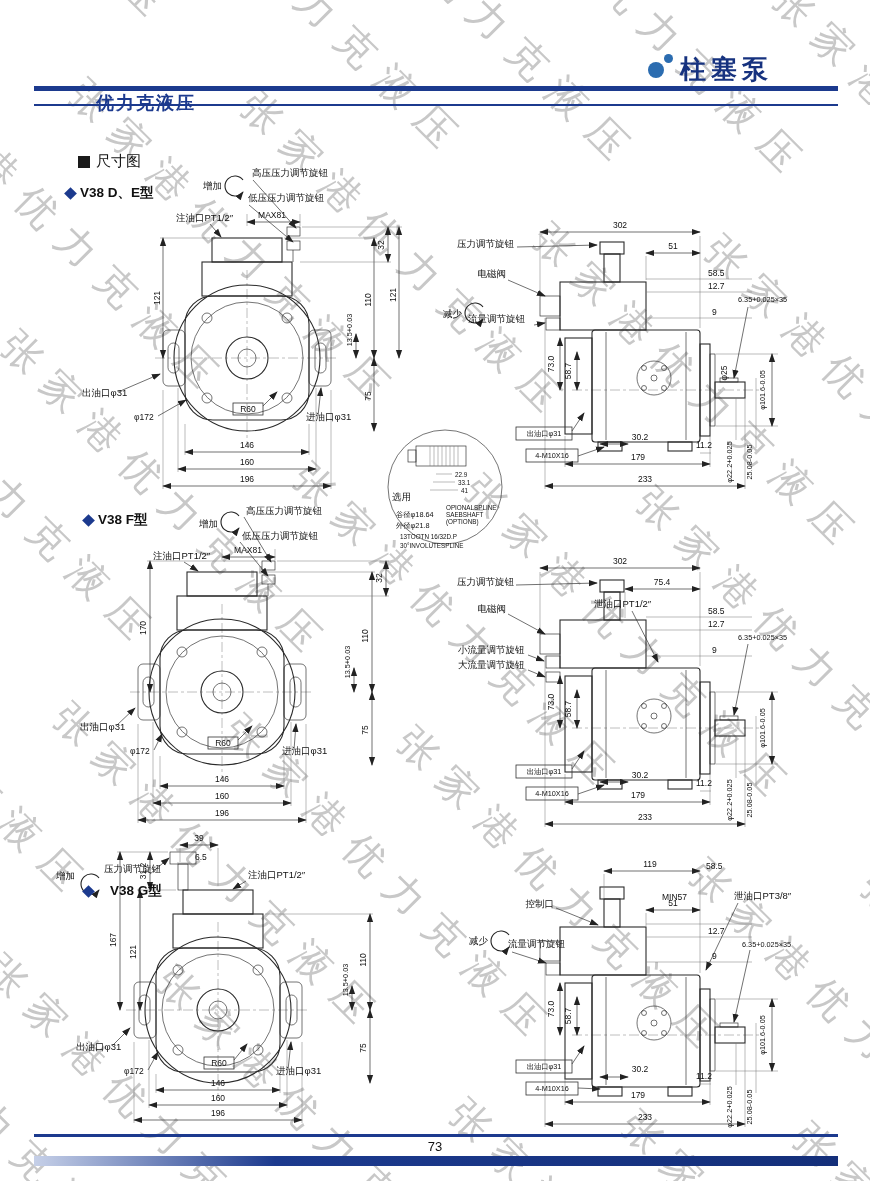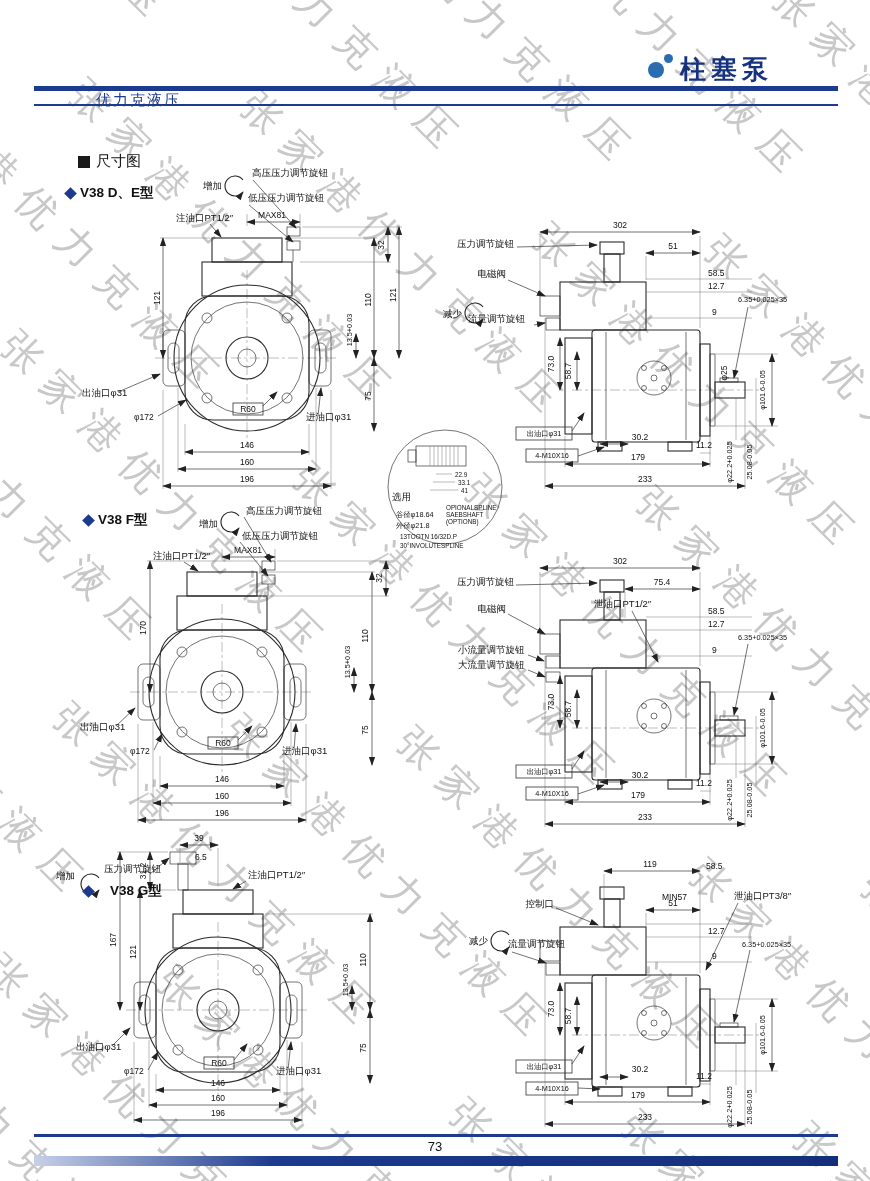--- a/index.html
+++ b/index.html
@@ -10,21 +10,21 @@
   .wm-rot{position:absolute;left:-560px;top:-560px;width:2300px;height:2300px;
           transform:rotate(45deg);transform-origin:center;display:flex;flex-direction:column;gap:58px;}
   .wm-line{white-space:nowrap;font-size:40px;letter-spacing:16px;color:#c8c8c8;font-family:"Liberation Sans",sans-serif;}
   
   .logo{position:absolute;left:92px;top:4px;z-index:2;}
   .logo-pent{fill:#ffffff;stroke:#1c3a8e;stroke-width:4;stroke-linejoin:round;}
   .logo-u{fill:none;stroke:#1c3a8e;stroke-width:5;}
   .logo-text{font-family:"Liberation Serif",serif;font-weight:bold;font-size:15px;text-anchor:middle;letter-spacing:2px;}
   .bar-thick{position:absolute;left:34px;right:32px;top:86px;height:5px;background:#1c3a8e;z-index:2;}
   .bar-thin{position:absolute;left:34px;right:32px;top:104px;height:2px;background:#1c3a8e;z-index:2;}
-  .company{position:absolute;left:96px;top:91px;font-size:15px;font-weight:normal;color:#1c3a8e;letter-spacing:2px;z-index:2;}
+  .company{position:absolute;left:96px;top:91px;font-size:18px;font-weight:bold;color:#1c3a8e;letter-spacing:2px;z-index:2;}
   .product{position:absolute;left:648px;top:52px;display:flex;align-items:flex-start;gap:6px;z-index:2;}
   .dots{position:relative;width:26px;height:28px;}
   .dot-big{position:absolute;left:0;bottom:2px;width:16px;height:16px;border-radius:50%;background:#2b6cb0;}
   .dot-small{position:absolute;left:16px;top:2px;width:9px;height:9px;border-radius:50%;background:#2b6cb0;}
   .product-text{font-size:26px;font-weight:bold;color:#16327f;letter-spacing:5px;}
   
   .h-title{position:absolute;display:flex;align-items:center;gap:6px;font-size:15px;font-weight:normal;color:#111;z-index:2;}
   .sq{width:12px;height:12px;background:#1a1a1a;display:inline-block;}
   .h-sec{position:absolute;display:flex;align-items:center;gap:5px;font-size:13.5px;font-weight:bold;color:#111;z-index:2;}
   .dia{width:9px;height:9px;background:#1c3a8e;transform:rotate(45deg);display:inline-block;}

